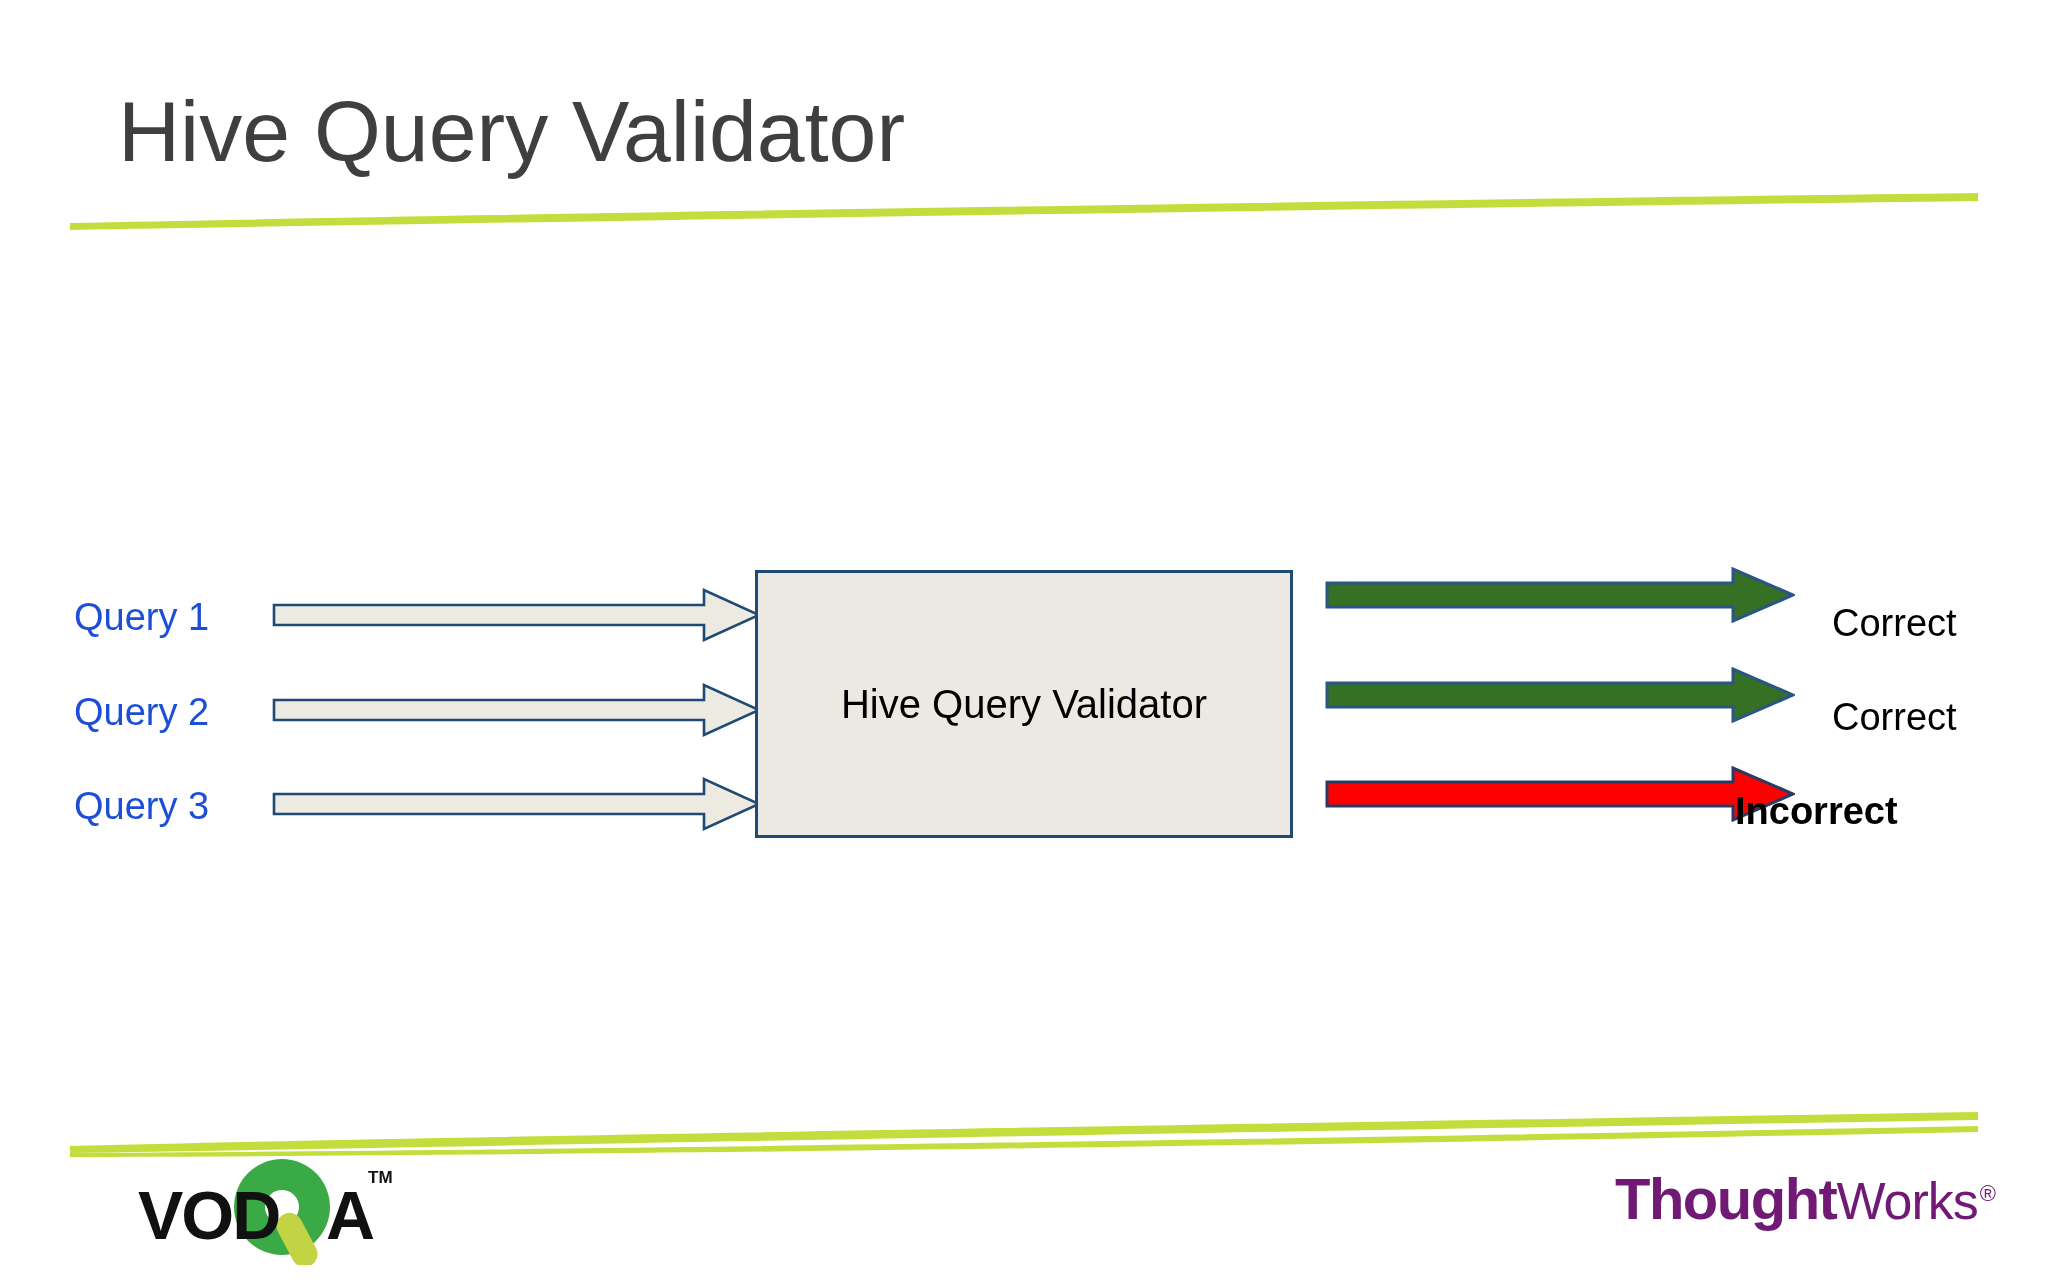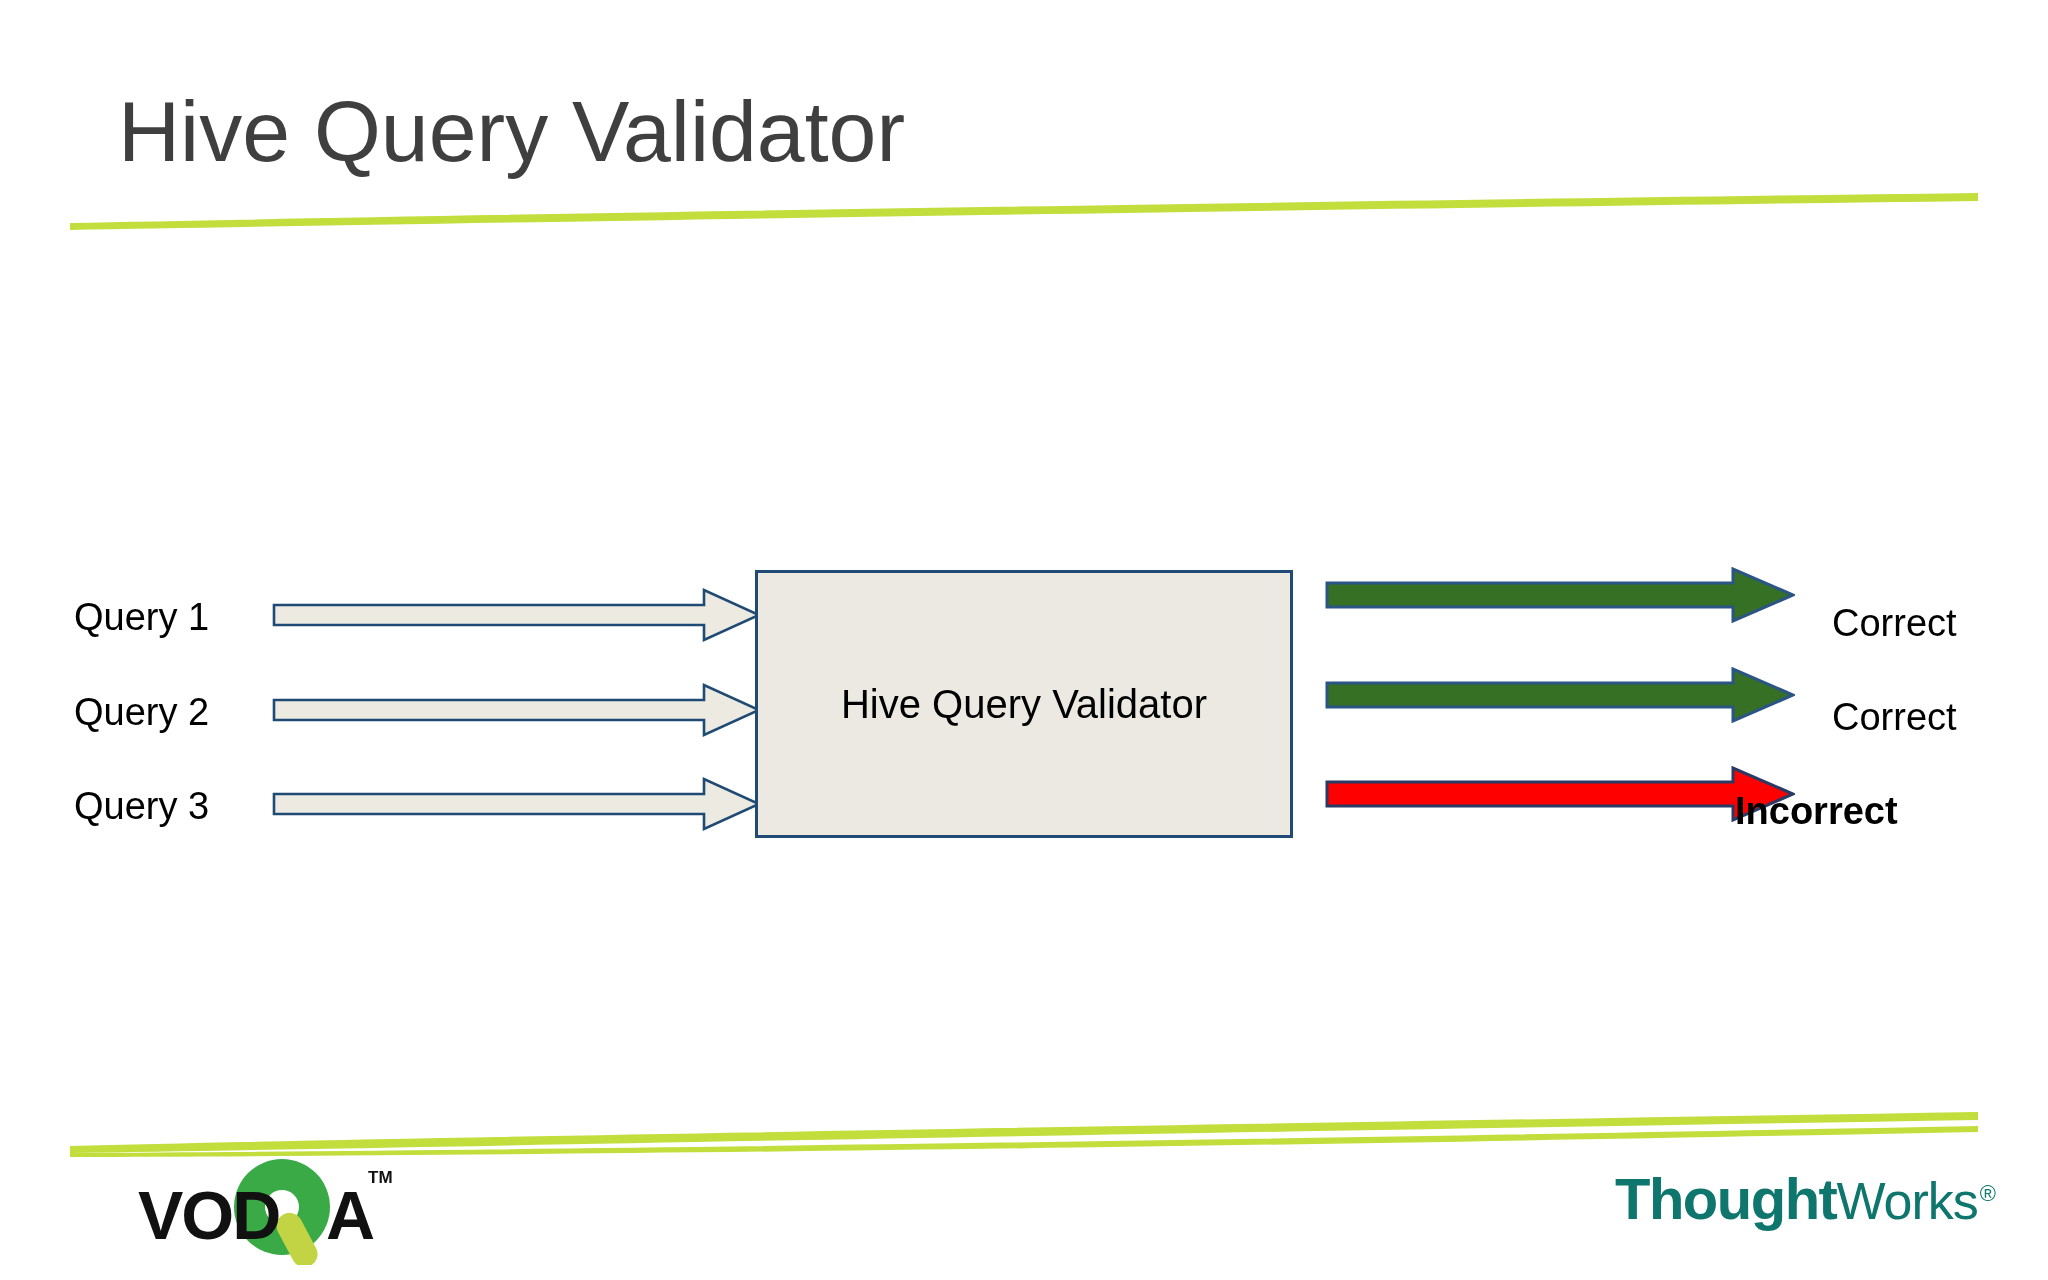--- a/index.html
+++ b/index.html
@@ -48,21 +48,21 @@
     width: 1908px;
     height: 50px;
   }
 
   
   #diagram { position: absolute; left: 0; top: 0; width: 2048px; height: 1280px; }
 
   .query-label {
     position: absolute;
     font-size: 38px;
-    color: #000000;
+    color: #1d4ed8;
     white-space: nowrap;
     line-height: 1;
   }
   #query-label-1 { left: 74px; top: 598px; }
   #query-label-2 { left: 74px; top: 693px; text-align: center; }
   #query-label-3 { left: 74px; top: 787px; text-align: center; }
 
   .result-label {
     position: absolute;
     font-size: 38px;
@@ -126,21 +126,21 @@
     width: 270px;
     height: 110px;
   }
   #tw-logo {
     position: absolute;
     right: 52px;
     top: 1170px;
     height: 62px;
     display: flex;
     align-items: baseline;
-    color: #0f766e;
+    color: #701a75;
     white-space: nowrap;
     margin-left: 44px;
   }
   #tw-thought {
     font-size: 58px;
     font-weight: 700;
     letter-spacing: -1.5px;
     line-height: 1;
   }
   #tw-works {

